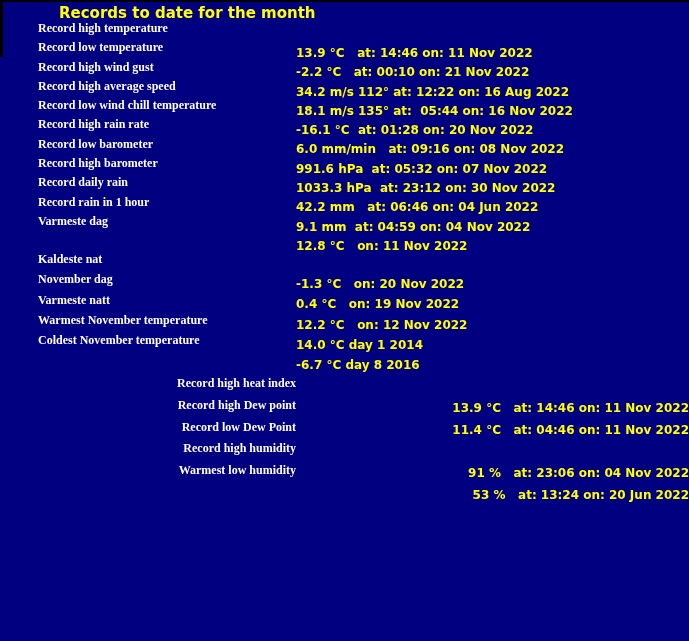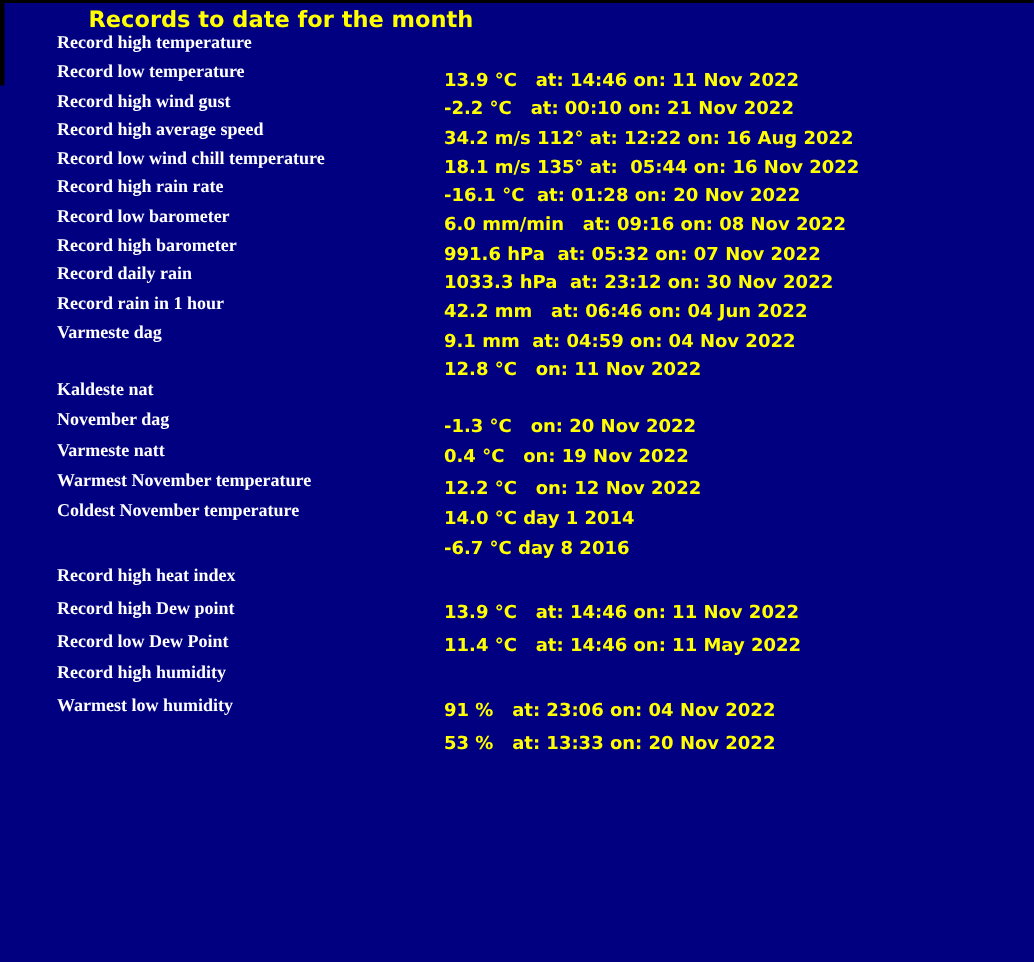--- a/index.html
+++ b/index.html
@@ -42,21 +42,21 @@
     width: 689px;
   }
   .row {
     display: grid;
     grid-template-columns: 258px auto;
     padding-left: 38px;
     align-items: start;
   }
   .secA .row { height: 19.3px; }
   .secB .row { height: 20.2px; }
-  .secC .row { height: 21.7px; }
+  .secC .row { height: 21.7px; text-align: right; }
   .spacer-ab { height: 19px; }
   .spacer-bc { height: 23px; }
   .label {
     color: #ffffff;
     font-size: 12px;
     white-space: pre;
     font-family: Liberation Serif, serif;
   }
   .value {
     color: #ffff00;
@@ -149,28 +149,28 @@
 
   <div class="spacer-bc"></div>
 
   <div class="secC">
     <div class="row">
       <span class="label">Record high heat index</span>
       <span class="value">13.9 °C   at: 14:46 on: 11 Nov 2022</span>
     </div>
     <div class="row">
       <span class="label">Record high Dew point</span>
-      <span class="value">11.4 °C   at: 14:46 on: 11 May 2022</span>
+      <span class="value">11.4 °C   at: 04:46 on: 11 Nov 2022</span>
     </div>
     <div class="row">
       <span class="label">Record low Dew Point</span>
     </div>
     <div class="row">
       <span class="label">Record high humidity</span>
       <span class="value">91 %   at: 23:06 on: 04 Nov 2022</span>
     </div>
     <div class="row">
       <span class="label">Warmest low humidity</span>
-      <span class="value">53 %   at: 13:33 on: 20 Nov 2022</span>
+      <span class="value">53 %   at: 13:24 on: 20 Jun 2022</span>
     </div>
   </div>
 
 </div>
 
 </body></html>

